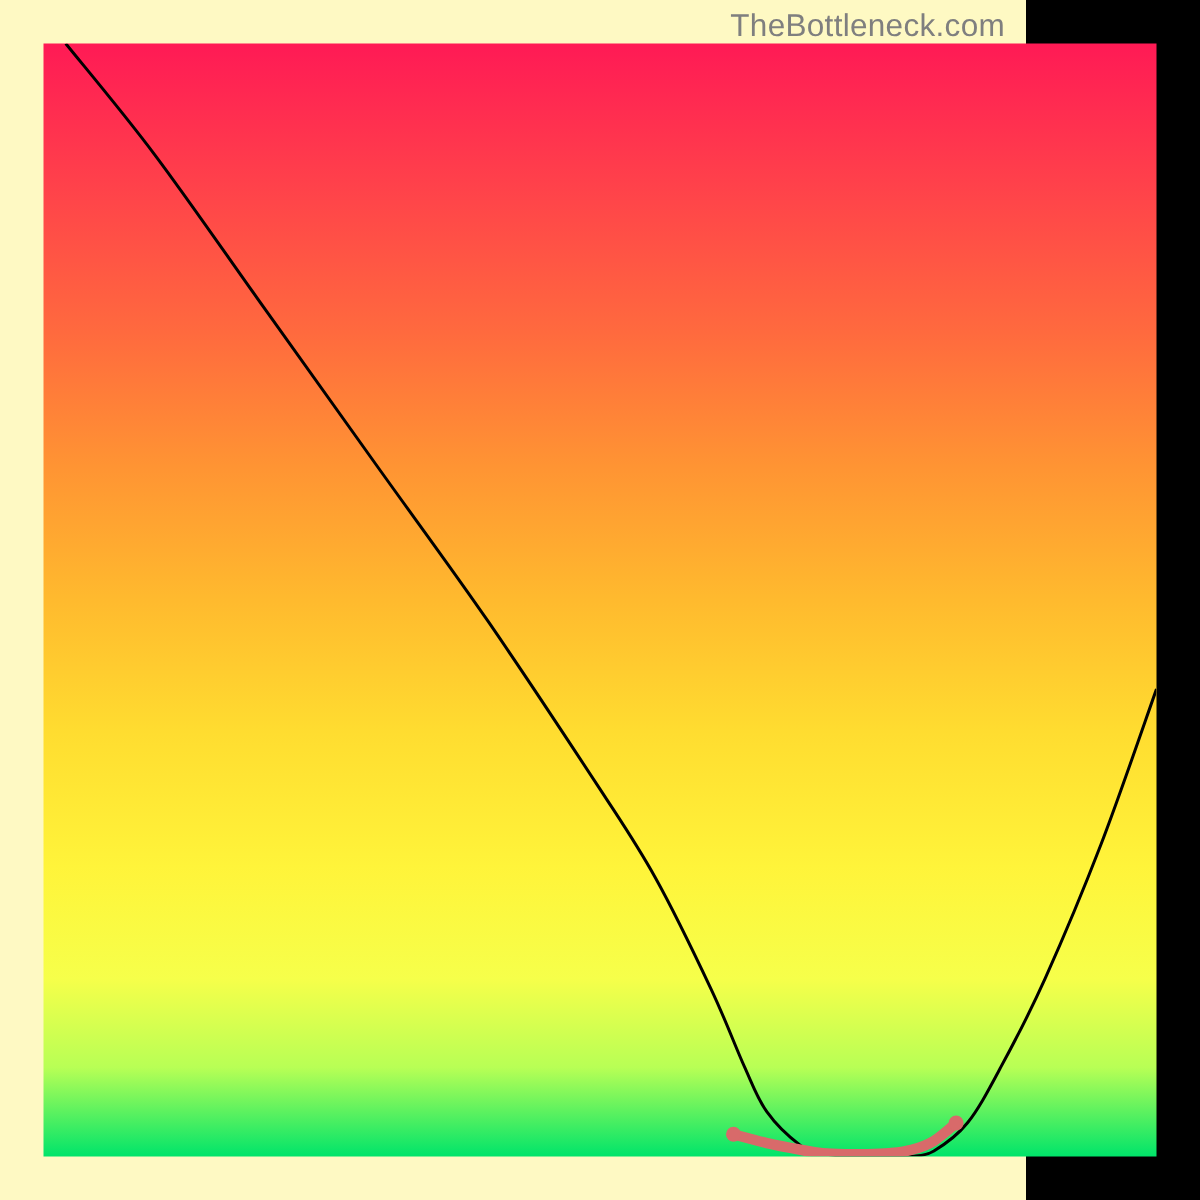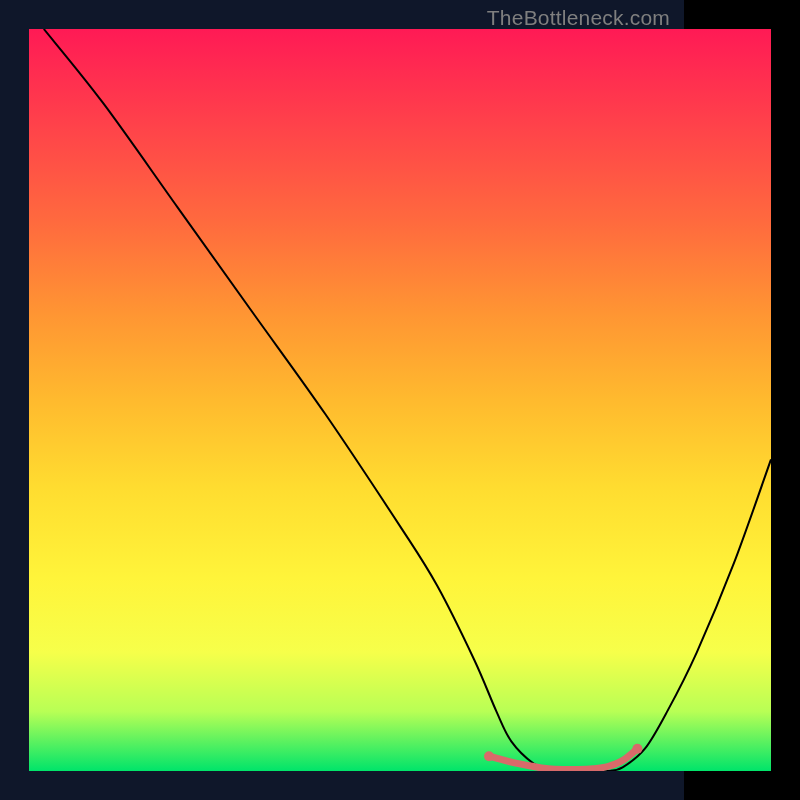--- a/index.html
+++ b/index.html
@@ -8,21 +8,21 @@
     width: 800px;
     height: 800px;
     background: #000;
     font-family: Arial, Helvetica, sans-serif;
     overflow: hidden;
   }
   .frame {
     position: relative;
     width: 684px;
     height: 800px;
-    background: #0f172a;
+    background: #fef9c3;
   }
   .plot-area {
     position: absolute;
     left: 29px;
     top: 29px;
     width: 742px;
     height: 742px;
     overflow: hidden;
     background: linear-gradient(
       to bottom,

